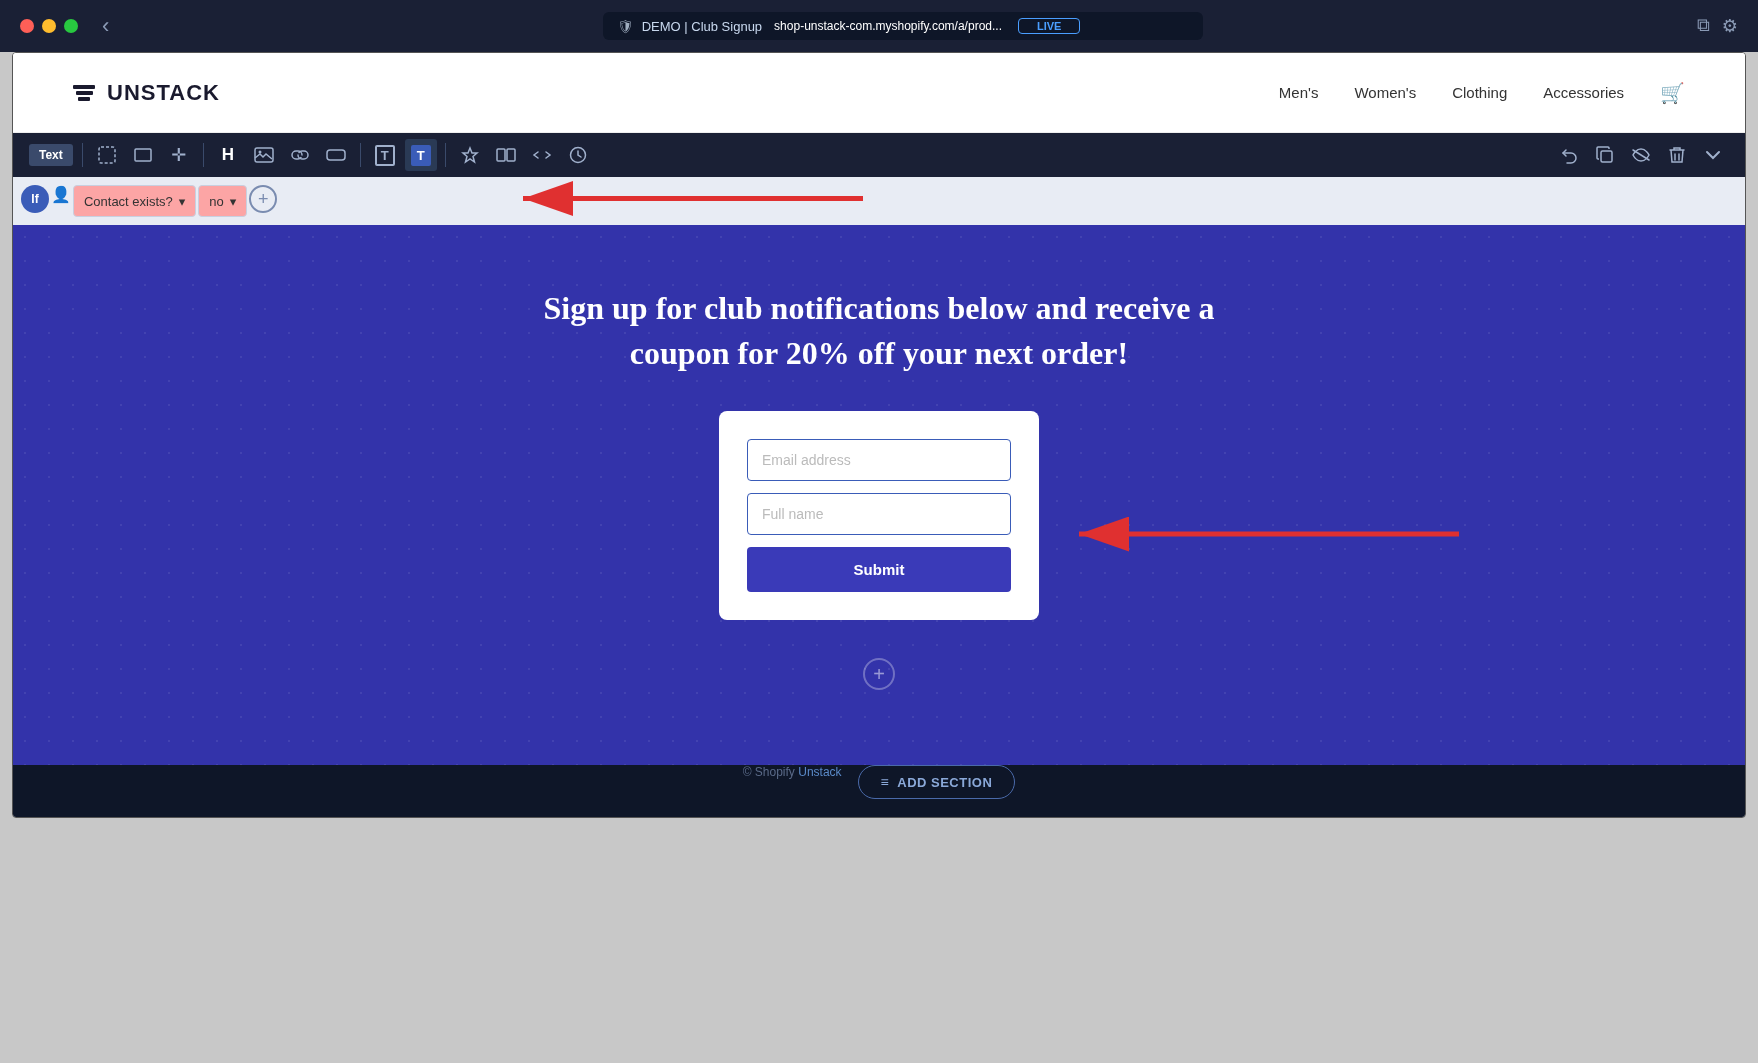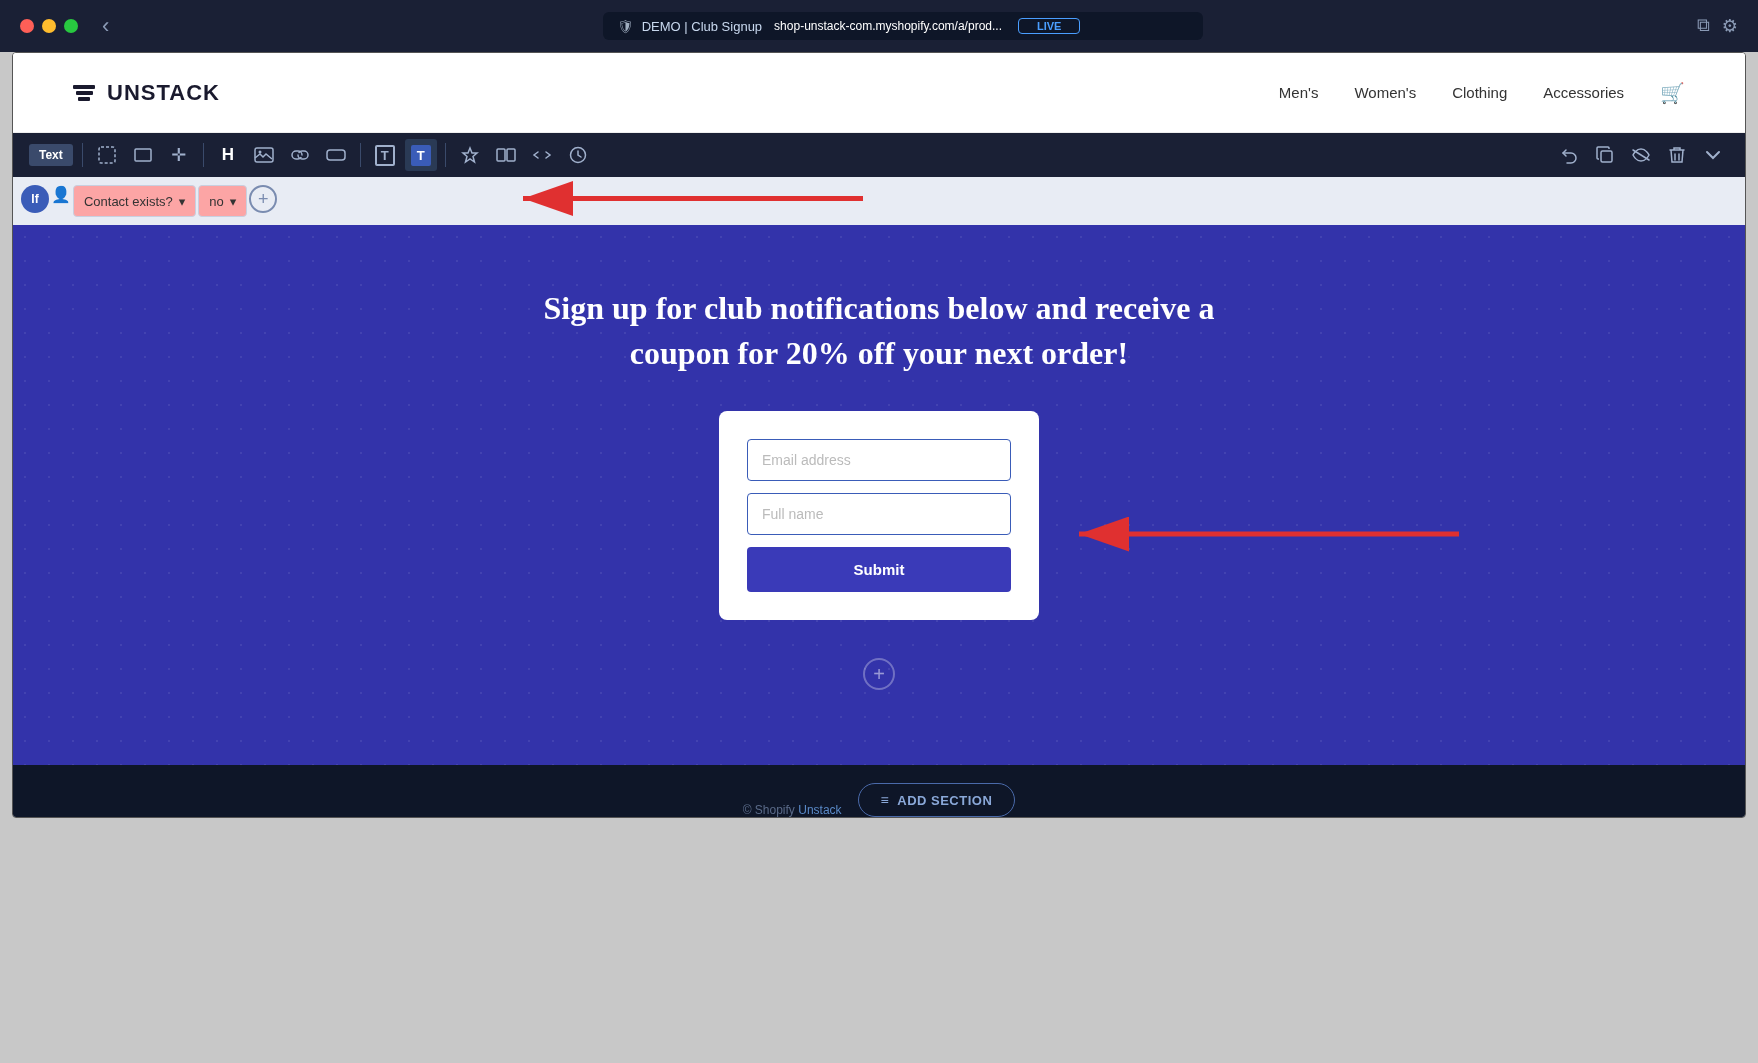--- a/index.html
+++ b/index.html
@@ -41,21 +41,21 @@
     .hero-section { background: #3333aa; background-image: radial-gradient(circle, rgba(255,255,255,0.08) 1px, transparent 1px); background-size: 24px 24px; min-height: 540px; display: flex; flex-direction: column; align-items: center; justify-content: center; padding: 60px 20px; position: relative; }
     .hero-title { color: #fff; font-size: 32px; font-weight: 700; text-align: center; max-width: 700px; line-height: 1.4; margin-bottom: 36px; font-family: Georgia, serif; }
     
     
     .form-card { background: #fff; border-radius: 8px; padding: 28px; width: 320px; display: flex; flex-direction: column; gap: 12px; position: relative; }
     .form-input { border: 1.5px solid #3a5cb8; border-radius: 4px; padding: 12px 14px; font-size: 14px; color: #999; width: 100%; outline: none; }
     .form-input::placeholder { color: #bbb; }
     .form-submit { background: #3a3ab8; color: #fff; border: none; border-radius: 4px; padding: 14px; font-size: 15px; font-weight: 600; cursor: pointer; width: 100%; }
 
     
-    .add-section-bar { background: #0e1628; height: 52px; display: flex; align-items: flex-end; justify-content: center; }
+    .add-section-bar { background: #0e1628; height: 52px; display: flex; align-items: flex-start; justify-content: center; }
     .add-section-btn { background: transparent; border: 1.5px solid #4a6aaa; color: #8aa8d8; border-radius: 20px; padding: 8px 22px; font-size: 13px; font-weight: 600; cursor: pointer; display: flex; align-items: center; gap: 8px; letter-spacing: 0.5px; }
     .footer-link { color: #5a8ac8; text-decoration: none; }
 
     
     .add-section-divider { display: flex; align-items: center; justify-content: center; padding: 14px; }
     .add-section-circle { width: 32px; height: 32px; border-radius: 50%; border: 2px solid rgba(255,255,255,0.3); color: rgba(255,255,255,0.5); display: flex; align-items: center; justify-content: center; font-size: 20px; cursor: pointer; }
 
     .condition-bar-wrapper { position: relative; }
 
     

